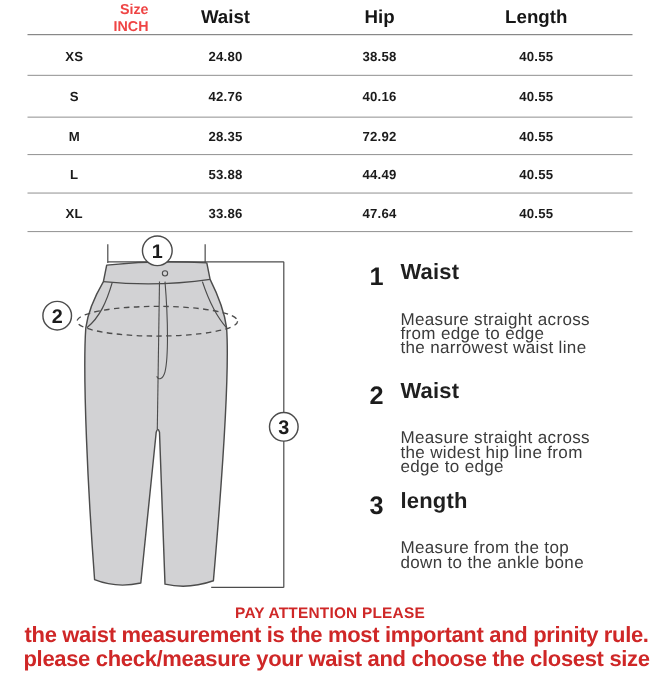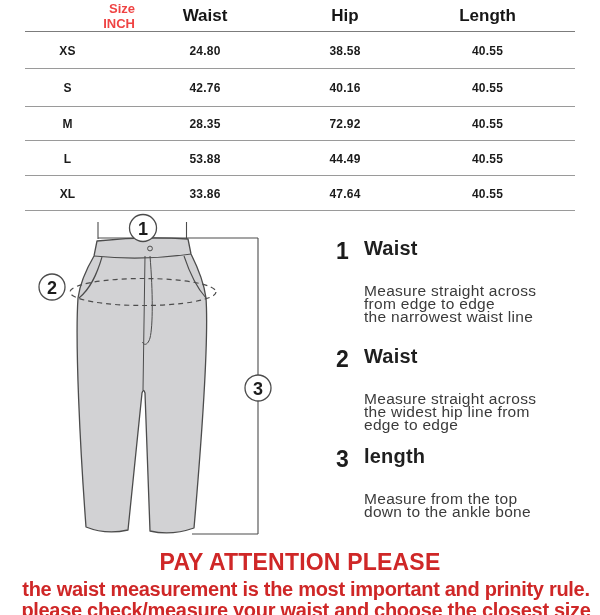--- a/index.html
+++ b/index.html
@@ -26,21 +26,21 @@
   
   .guide-item{position:absolute;left:336px;width:250px;}
   .guide-num{position:absolute;left:0;top:1px;font-size:23px;font-weight:700;color:#1c1c1c;}
   .guide-body{margin-left:28px;}
   .guide-title{font-size:20px;font-weight:700;color:#1f1f1f;letter-spacing:.2px;}
   .guide-desc{margin-top:24px;}
   .guide-desc div{font-size:15.5px;line-height:13px;color:#3b3b3b;letter-spacing:.3px;white-space:nowrap;}
 
   
   .warning{position:absolute;left:0;top:549px;width:600px;text-align:center;color:#cf2727;}
-  .warn-title{font-size:23px;font-weight:700;letter-spacing:.2px;margin-bottom:3px;}
+  .warn-title{font-size:14px;font-weight:700;letter-spacing:.2px;margin-bottom:3px;}
   .warn-line{font-size:20px;font-weight:700;line-height:20.5px;letter-spacing:-0.3px;white-space:nowrap;padding-left:12px;}
 </style>
 </head>
 <body>
 
 <div class="page">
 
   <div class="size-table">
     <div class="trow thead">
       <span class="c0 size-unit">

